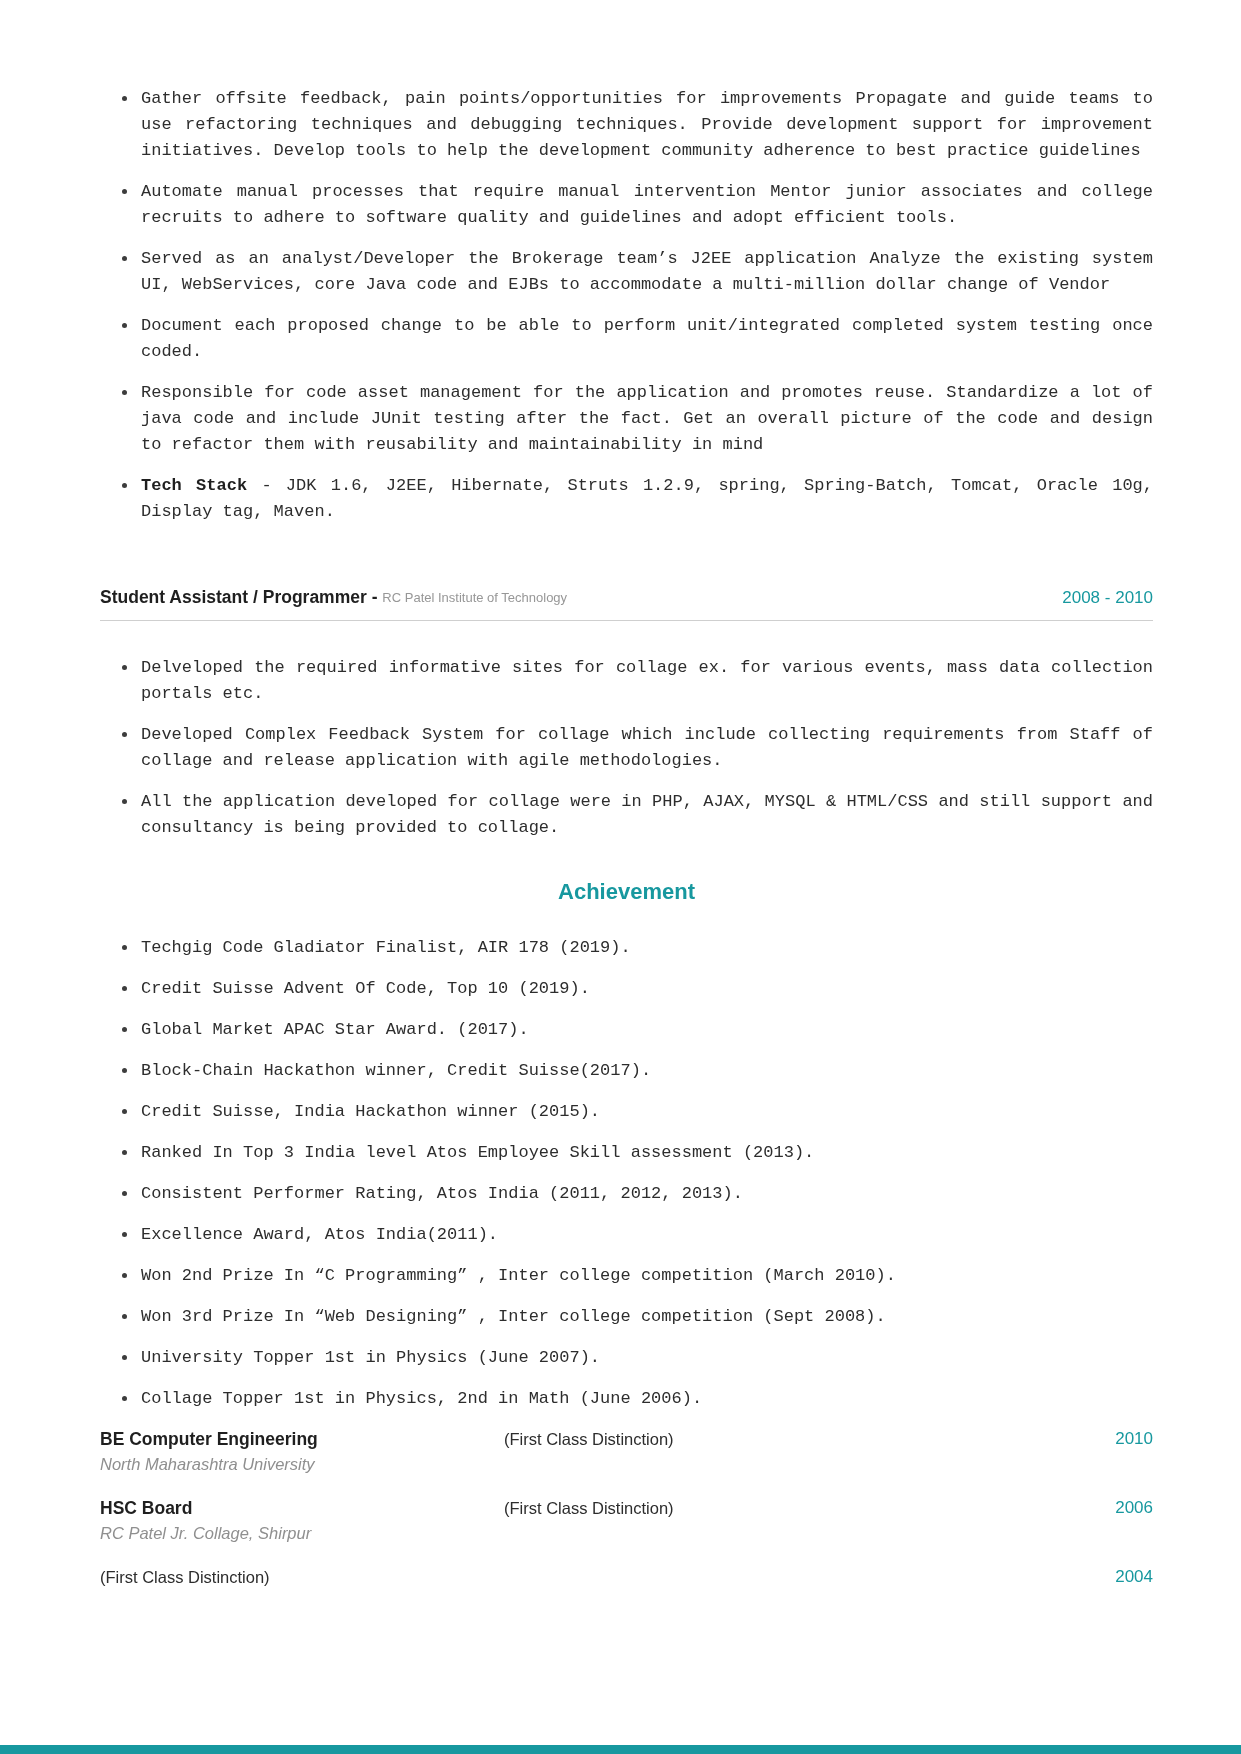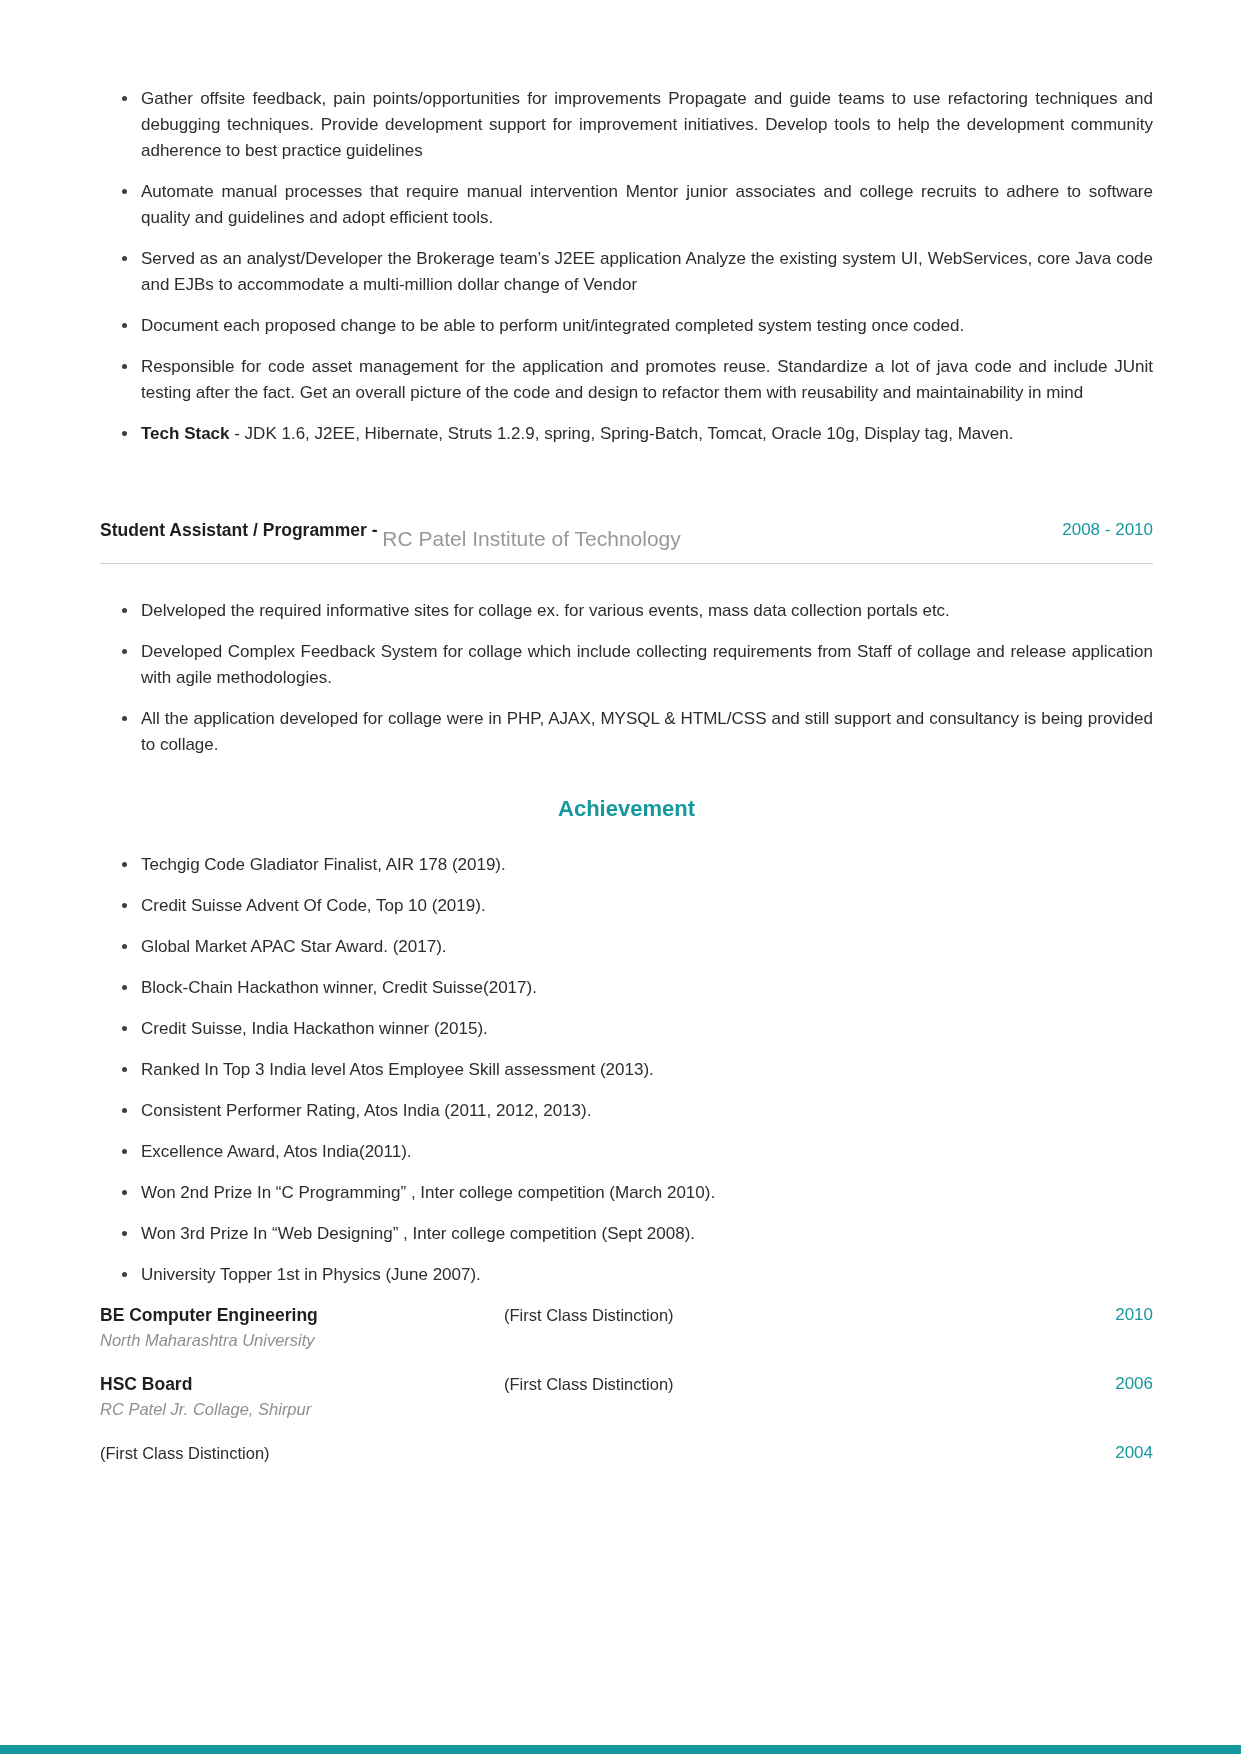--- a/index.html
+++ b/index.html
@@ -11,33 +11,33 @@
   }
   *{box-sizing:border-box;}
   html,body{margin:0;padding:0;}
   body{
     width:1241px;height:1754px;position:relative;overflow:hidden;
     background:#ffffff;color:var(--body-text);
     font-family:"Liberation Sans", sans-serif;
   }
   .page{padding:86px 88px 0 100px;}
 
-  ul.bullets{list-style:none;margin:0;padding:0;}
+  ul.bullets{list-style:none;margin:0;padding:0;font-family:Liberation Mono, monospace;}
   ul.bullets li{position:relative;padding-left:41px;margin-bottom:15px;}
   ul.bullets li .dot{
     position:absolute;left:22px;top:10px;width:5px;height:5px;
     border-radius:50%;background:#3d3d3d;
   }
   ul.bullets p{margin:0;font-size:17px;line-height:26px;text-align:justify;color:var(--body-text);}
   ul.bullets p strong{color:var(--heading-text);}
 
   .job-header{display:flex;align-items:center;margin-top:62px;}
   .job-title{font-weight:bold;font-size:17.5px;color:var(--heading-text);}
   .job-sep{font-weight:bold;font-size:17.5px;color:var(--heading-text);white-space:pre;}
-  .job-company{color:var(--muted);font-size:21px;margin-top:18px;}
+  .job-company{color:var(--muted);font-size:13px;}
   .job-dates{margin-left:auto;font-size:17px;color:var(--accent);}
   hr.rule{border:none;border-top:1px solid var(--rule);margin:12px 0 0 0;}
   ul.job-bullets{margin-top:34px;}
 
   h2.section-heading{
     font-size:22px;font-weight:bold;color:var(--accent);
     text-align:center;margin:38px 0 30px 0;
   }
   h2.section-heading.education{margin-top:34px;margin-bottom:26px;}
 
@@ -145,20 +145,24 @@
       <p>Won 2nd Prize In “C Programming” , Inter college competition (March 2010).</p>
     </li>
     <li>
       <span class="dot"></span>
       <p>Won 3rd Prize In “Web Designing” , Inter college competition (Sept 2008).</p>
     </li>
     <li>
       <span class="dot"></span>
       <p>University Topper 1st in Physics (June 2007).</p>
     </li>
+    <li>
+      <span class="dot"></span>
+      <p>Collage Topper 1st in Physics, 2nd in Math (June 2006).</p>
+    </li>
   </ul>
 
 
   <div class="edu-row">
     <div class="edu-left">
       <div class="edu-degree">BE Computer Engineering</div>
       <div class="edu-inst">North Maharashtra University</div>
     </div>
     <div class="edu-grade">(First Class Distinction)</div>
     <div class="edu-year">2010</div>

